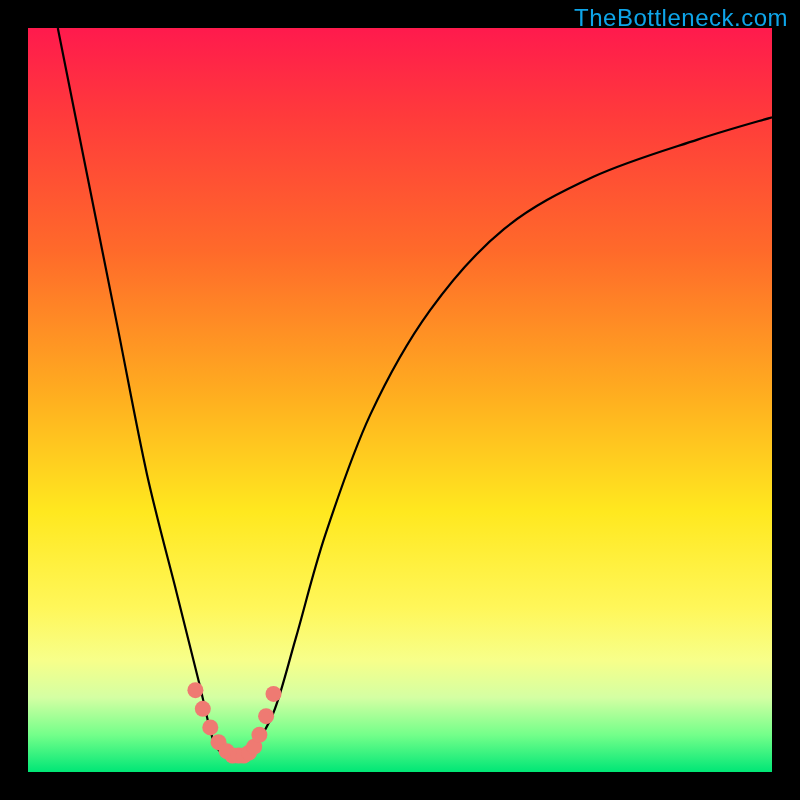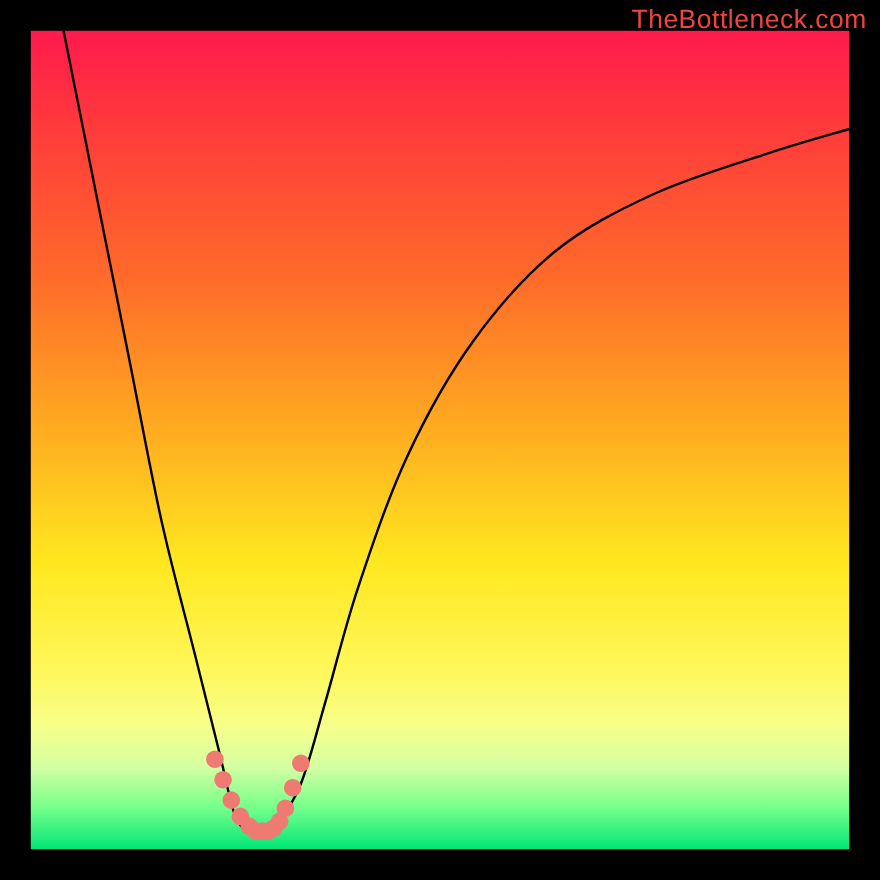--- a/index.html
+++ b/index.html
@@ -31,21 +31,21 @@
     );
     overflow: hidden;
   }
   .brand {
     position: absolute;
     top: 4px;
     right: 12px;
     font-family: Arial, Helvetica, sans-serif;
     font-size: 24px;
     font-weight: 500;
-    color: #ef4444;
+    color: #0ea5e9;
     letter-spacing: 0.5px;
     user-select: none;
   }
   .curve-svg {
     position: absolute;
     left: 0; top: 0;
     width: 744px; height: 744px;
     overflow: visible;
   }
   .data-dot {

